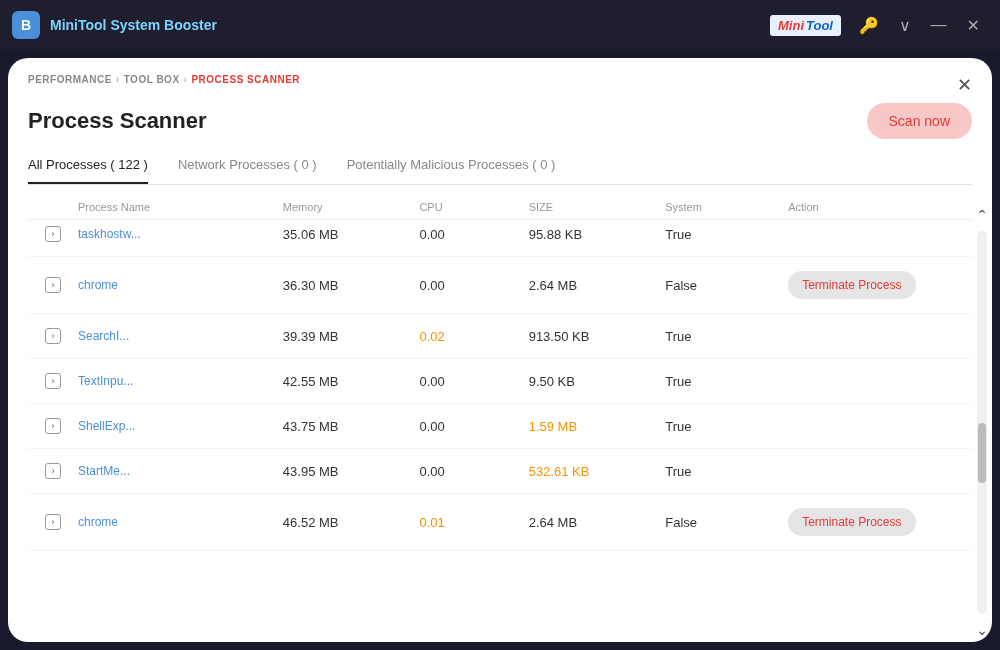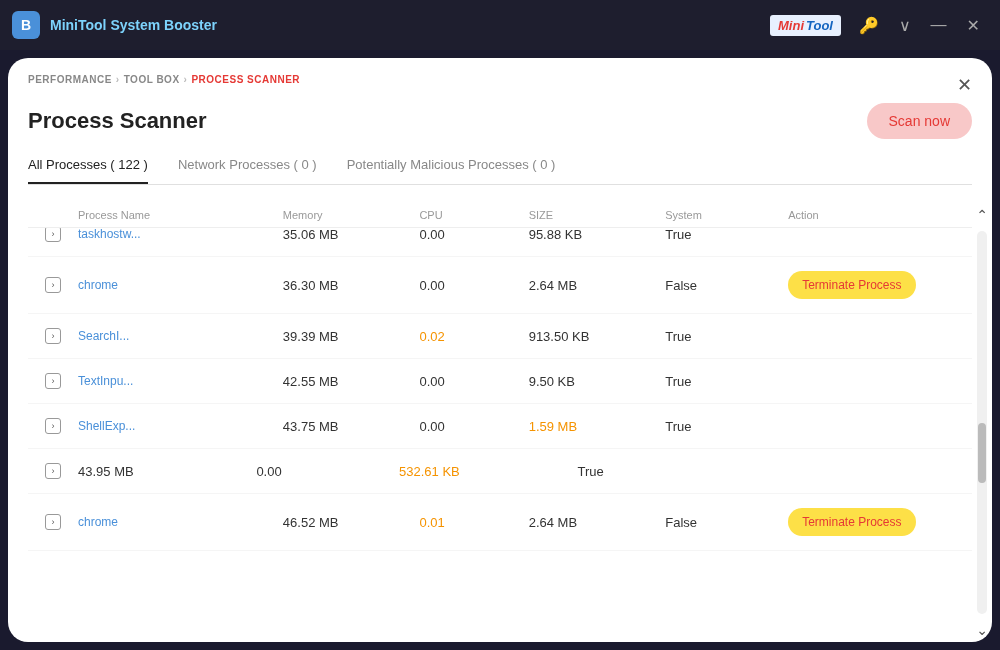--- a/index.html
+++ b/index.html
@@ -117,21 +117,21 @@
     
     .table-container {
       overflow-y: auto;
       height: calc(100% - 145px);
       position: relative;
     }
     .table-header {
       display: flex; align-items: center;
       padding: 8px 0 6px 0;
       border-bottom: 1px solid #eee;
-      position: sticky; top: 16px; background: white; z-index: 2; justify-content: center;
+      position: sticky; top: 8px; background: white; z-index: 2; justify-content: center;
     }
     .col-expand { width: 50px; }
     .col-name { flex: 1.5; font-size: 11px; color: #999; }
     .col-memory { flex: 1; font-size: 11px; color: #999; text-align: left; }
     .col-cpu { flex: 0.8; font-size: 11px; color: #999; text-align: left; }
     .col-size { flex: 1; font-size: 11px; color: #999; text-align: left; }
     .col-system { flex: 0.9; font-size: 11px; color: #999; text-align: left; }
     .col-action { flex: 1.2; font-size: 11px; color: #999; text-align: left; }
     .col-scroll { width: 20px; }
 
@@ -156,21 +156,21 @@
     .cell-name { flex: 1.5; font-size: 12px; color: #4a90d9; }
     .cell-memory { flex: 1; font-size: 13px; color: #333; }
     .cell-cpu { flex: 0.8; font-size: 13px; color: #333; }
     .cell-cpu.highlight { color: #f59300; }
     .cell-size { flex: 1; font-size: 13px; color: #333; }
     .cell-size.highlight { color: #f59300; }
     .cell-system { flex: 0.9; font-size: 13px; color: #333; }
     .cell-action { flex: 1.2; font-size: 13px; }
 
     .terminate-btn {
-      background: #fde047;
+      background: #e5e5e5;
       color: #e53935;
       border: none;
       border-radius: 18px;
       padding: 7px 14px;
       font-size: 12px;
       cursor: pointer;
       white-space: nowrap;
     }
 
     
@@ -322,20 +322,21 @@
       <div class="cell-system">True</div>
       <div class="cell-action">
         
       </div>
       <div style="width:20px;"></div>
     </div>
         <div class="table-row">
       <div class="expand-btn">
         <div class="chevron-right">›</div>
       </div>
+      <div class="cell-name">StartMe...</div>
       <div class="cell-memory">43.95 MB</div>
       <div class="cell-cpu">0.00</div>
       <div class="cell-size highlight">532.61 KB</div>
       <div class="cell-system">True</div>
       <div class="cell-action">
         
       </div>
       <div style="width:20px;"></div>
     </div>
         <div class="table-row">

